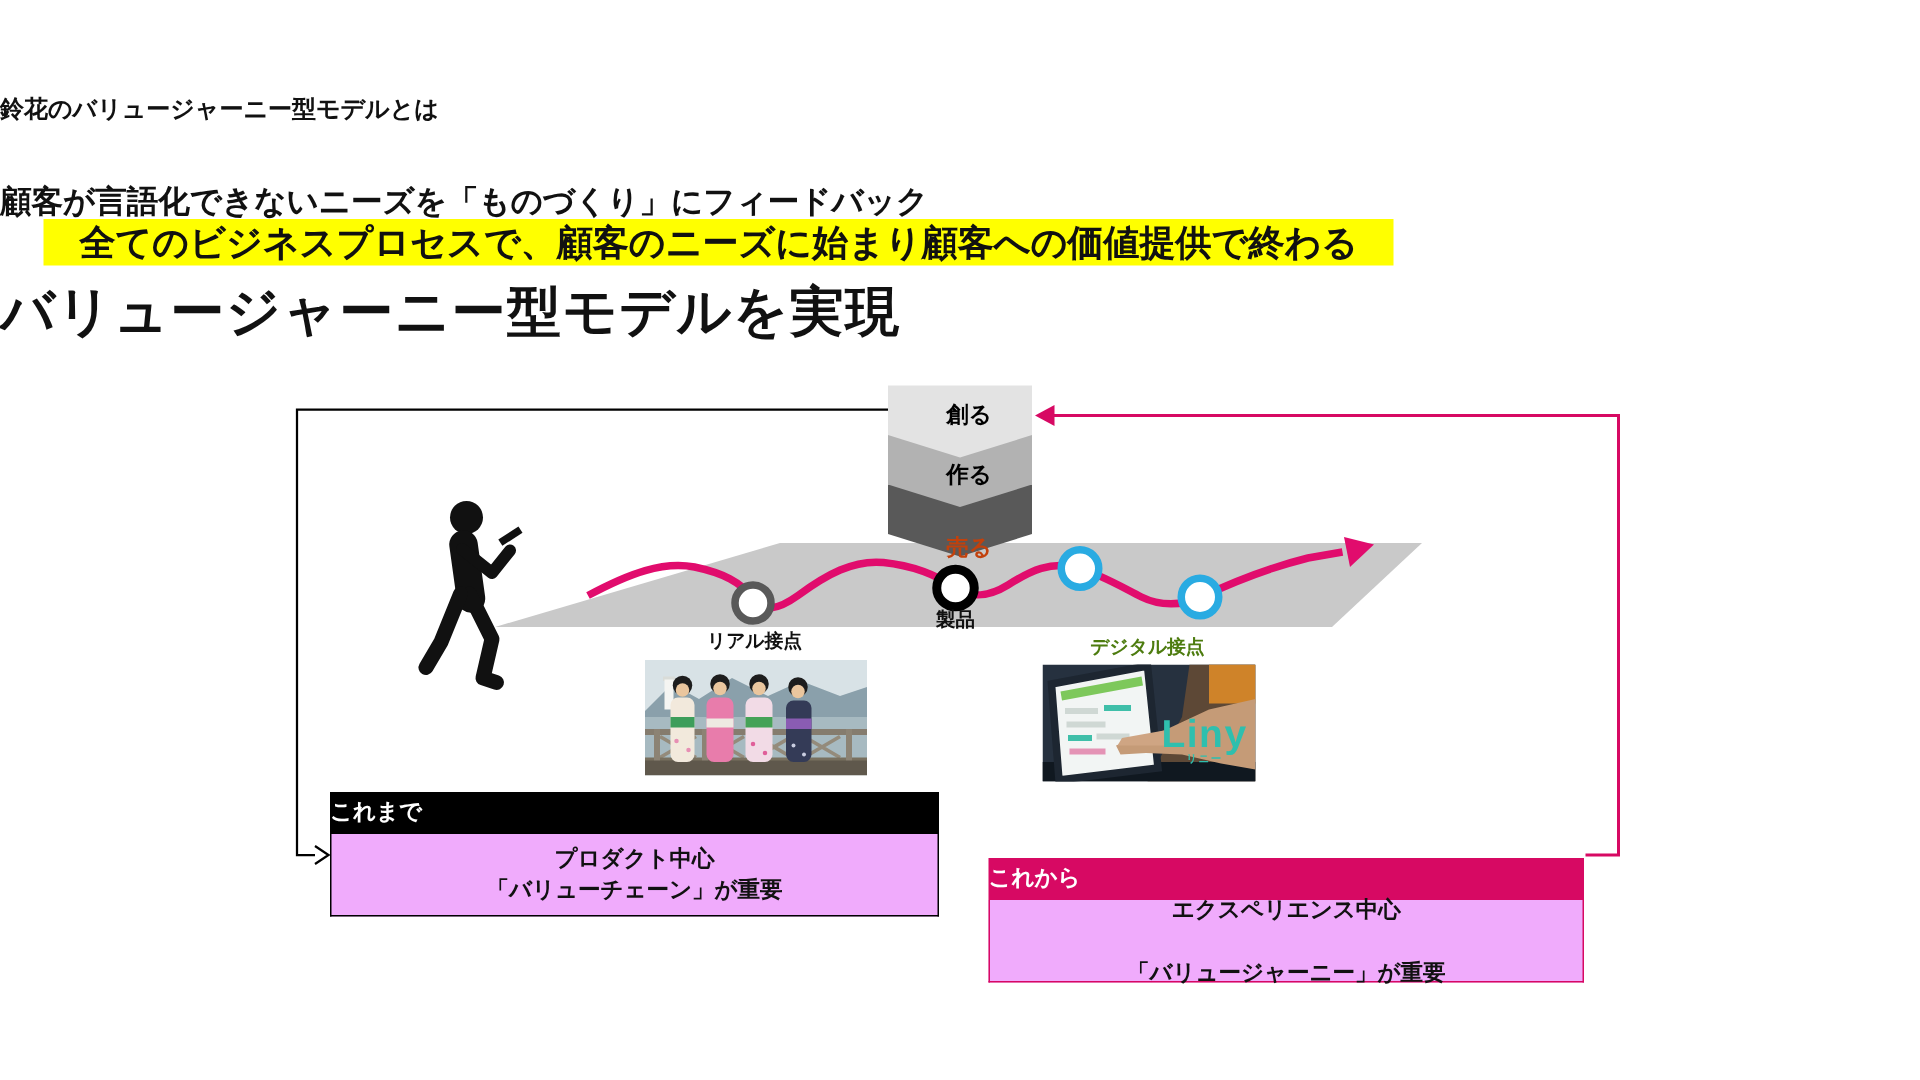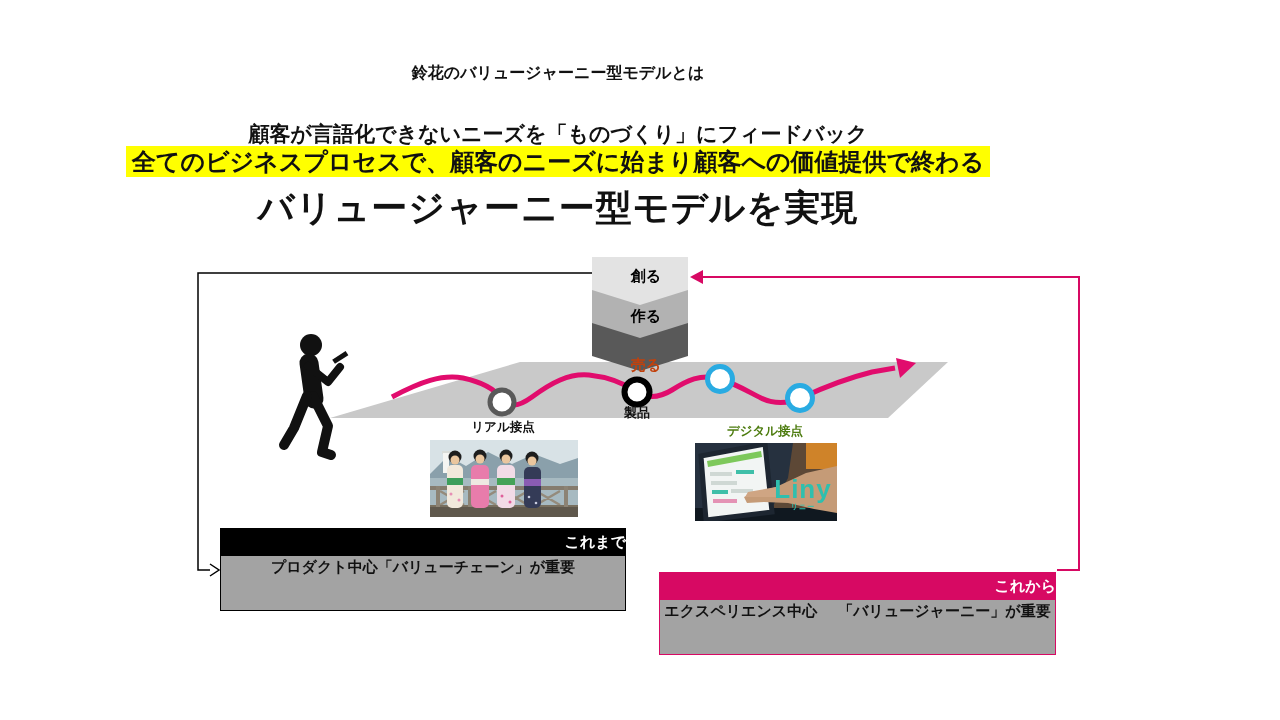--- a/index.html
+++ b/index.html
@@ -1,33 +1,33 @@
 <!DOCTYPE html>
 <html><head>
 <meta charset="utf-8">
 <style>
   html,body{margin:0;padding:0;background:#fff;}
   #slide{position:relative;width:1280px;height:720px;background:#ffffff;overflow:hidden;
          font-family:"Liberation Sans",sans-serif;}
   .serif{font-family:"DejaVu Serif","Liberation Serif",serif;}
-  .ctr{position:absolute;left:0;width:1116px;text-align:center;color:#111;}
+  .ctr{position:absolute;left:0;width:1116px;text-align:left;color:#111;}
   #kicker{top:63px;font-size:16px;font-weight:bold;}
   #subtitle{top:120px;font-size:21px;font-weight:bold;}
   #highlight-line{top:146px;font-size:24px;font-weight:bold;}
-  #highlight-line span{background:#ffff00;padding:1px 6px;}
+  #highlight-line span{background:#ffff00;padding:1px 24px;margin-left:29px;}
   #main-title{top:184px;font-size:36px;font-weight:bold;letter-spacing:1px;}
   svg{position:absolute;left:0;top:0;}
   .chev-label{position:absolute;left:592px;width:108px;text-align:center;
               font-size:15px;font-weight:bold;color:#000;z-index:3;}
   .small-label{position:absolute;font-size:12.5px;font-weight:bold;color:#111;
                text-align:center;z-index:3;}
   .box{position:absolute;top:528px;z-index:3;}
-  .box-header{height:28px;line-height:28px;text-align:right;color:#fff;
+  .box-header{height:28px;line-height:28px;text-align:left;color:#fff;
               font-size:15px;font-weight:bold;}
-  .box-body{background:#a3a3a3;height:54px;display:flex;flex-direction:row;
+  .box-body{background:#f0abfc;height:54px;display:flex;flex-direction:column;
             justify-content:center;text-align:center;font-size:15px;
             font-weight:bold;color:#111;line-height:21px;}
   #before-box{left:220px;width:406px;}
   #before-box .box-header{background:#000000;}
   #before-box .box-body{border:1px solid #000;border-top:none;}
   #after-box{left:659px;width:397px;}
   #after-box .box-header{background:#d70963;margin-top:44px;}
   #after-box .box-body{border:1px solid #d70963;border-top:none;gap:21px;}
   #liny-logo{position:absolute;left:770px;top:476px;width:66px;text-align:center;
              color:#2fbfae;z-index:3;line-height:1;}

